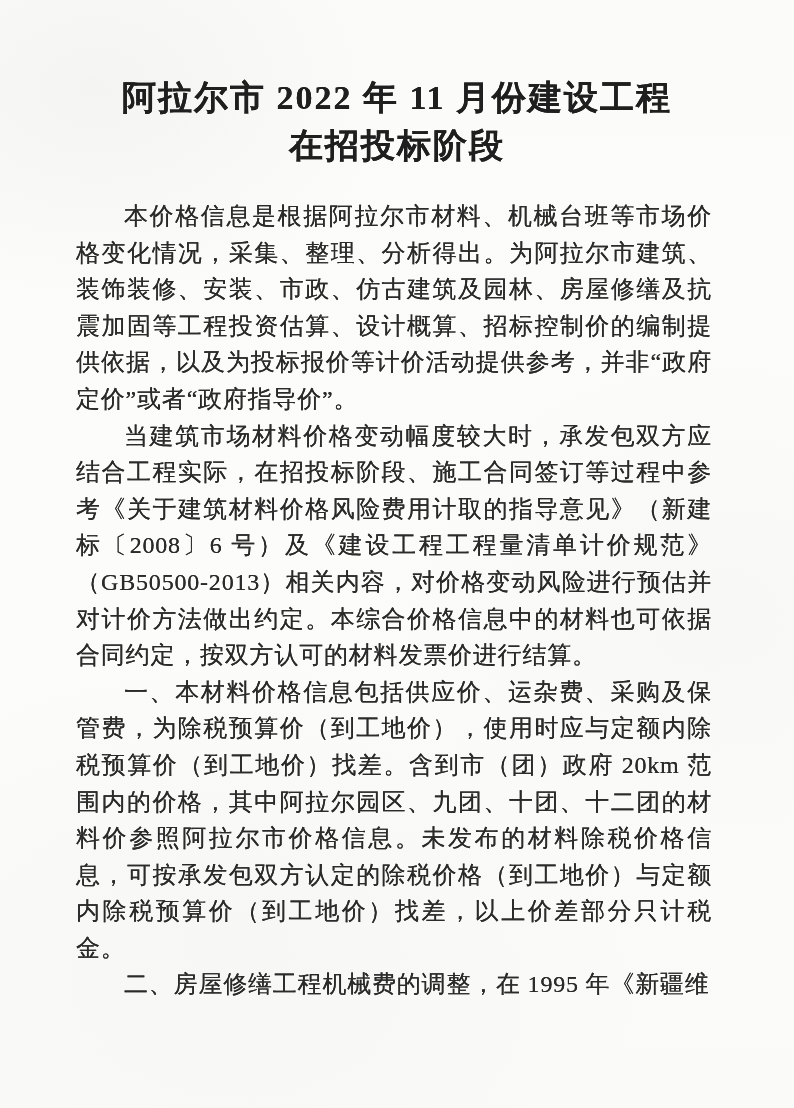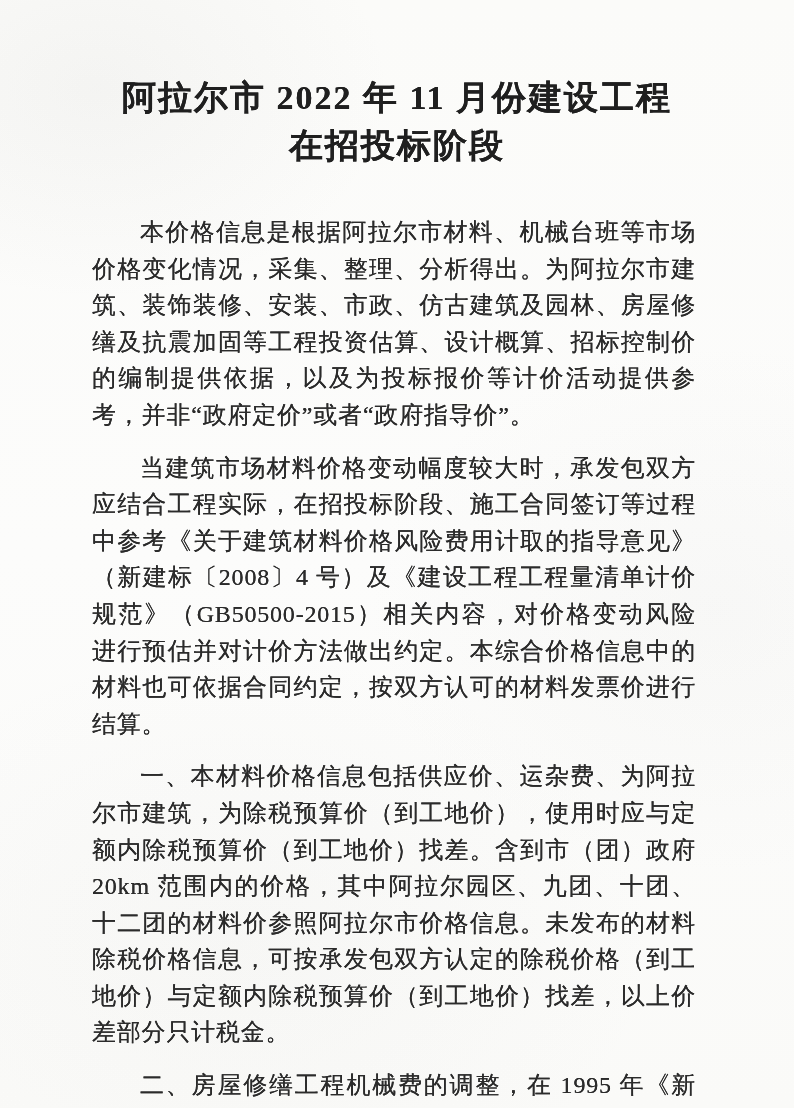--- a/index.html
+++ b/index.html
@@ -36,21 +36,21 @@
     text-shadow: 0 0 0.6px #1f1f1f;
   }
   .body-block {
     position: absolute;
     top: 198px;
     left: 76px;
     width: 636px;
     color: #2b2b2b;
   }
   .body-block p {
-    margin: 16px;
+    margin: 0;
     font-size: 24px;
     line-height: 36.6px;
     text-align: justify;
     text-justify: inter-character;
     text-indent: 2em;
     letter-spacing: 0.8px;
     text-shadow: 0 0 0.4px #2b2b2b;
   }
 </style>
 </head>
@@ -58,18 +58,18 @@
 
 <div class="scan-page">
 
   <div class="title-block">
     <div class="title-line">阿拉尔市 2022 年 11 月份建设工程</div>
     <div class="title-line">在招投标阶段</div>
   </div>
 
   <div class="body-block">
     <p>本价格信息是根据阿拉尔市材料、机械台班等市场价格变化情况，采集、整理、分析得出。为阿拉尔市建筑、装饰装修、安装、市政、仿古建筑及园林、房屋修缮及抗震加固等工程投资估算、设计概算、招标控制价的编制提供依据，以及为投标报价等计价活动提供参考，并非“政府定价”或者“政府指导价”。</p>
-    <p>当建筑市场材料价格变动幅度较大时，承发包双方应结合工程实际，在招投标阶段、施工合同签订等过程中参考《关于建筑材料价格风险费用计取的指导意见》（新建标〔2008〕4 号）及《建设工程工程量清单计价规范》（GB50500-2015）相关内容，对价格变动风险进行预估并对计价方法做出约定。本综合价格信息中的材料也可依据合同约定，按双方认可的材料发票价进行结算。</p>
-    <p>一、本材料价格信息包括供应价、运杂费、为阿拉尔市建筑，为除税预算价（到工地价），使用时应与定额内除税预算价（到工地价）找差。含到市（团）政府 20km 范围内的价格，其中阿拉尔园区、九团、十团、十二团的材料价参照阿拉尔市价格信息。未发布的材料除税价格信息，可按承发包双方认定的除税价格（到工地价）与定额内除税预算价（到工地价）找差，以上价差部分只计税金。</p>
+    <p>当建筑市场材料价格变动幅度较大时，承发包双方应结合工程实际，在招投标阶段、施工合同签订等过程中参考《关于建筑材料价格风险费用计取的指导意见》（新建标〔2008〕6 号）及《建设工程工程量清单计价规范》（GB50500-2013）相关内容，对价格变动风险进行预估并对计价方法做出约定。本综合价格信息中的材料也可依据合同约定，按双方认可的材料发票价进行结算。</p>
+    <p>一、本材料价格信息包括供应价、运杂费、采购及保管费，为除税预算价（到工地价），使用时应与定额内除税预算价（到工地价）找差。含到市（团）政府 20km 范围内的价格，其中阿拉尔园区、九团、十团、十二团的材料价参照阿拉尔市价格信息。未发布的材料除税价格信息，可按承发包双方认定的除税价格（到工地价）与定额内除税预算价（到工地价）找差，以上价差部分只计税金。</p>
     <p>二、房屋修缮工程机械费的调整，在 1995 年《新疆维</p>
   </div>
 
 </div>
 
 </body></html>

